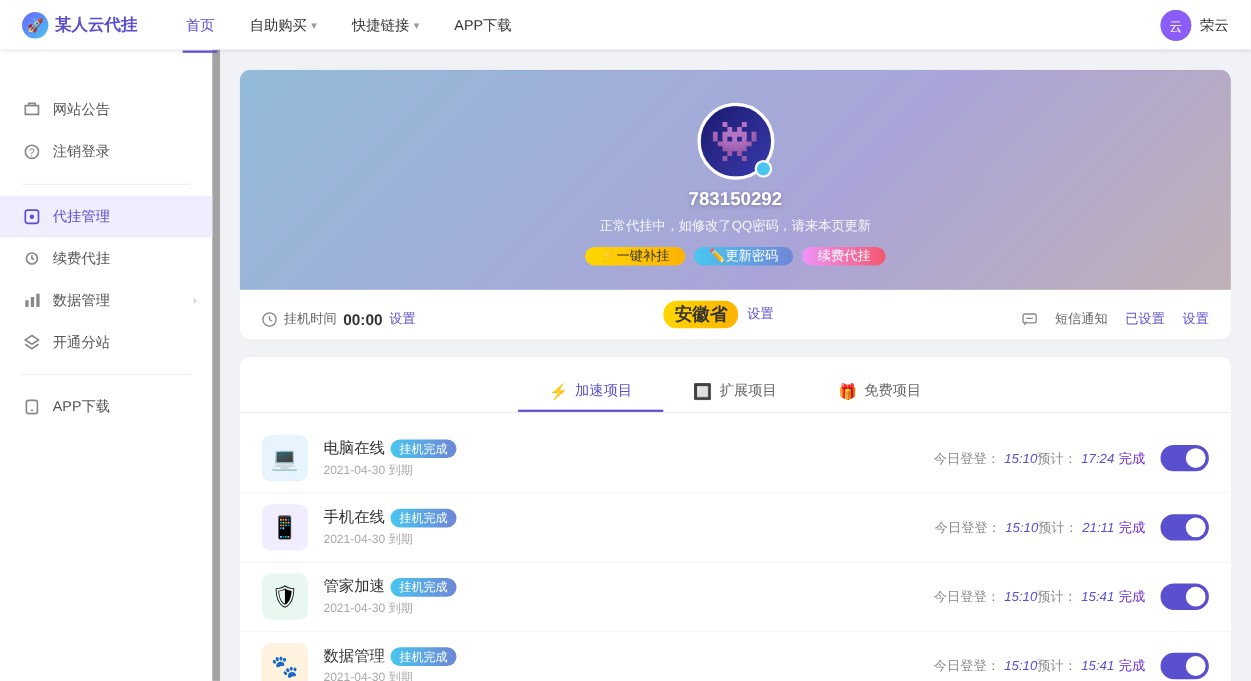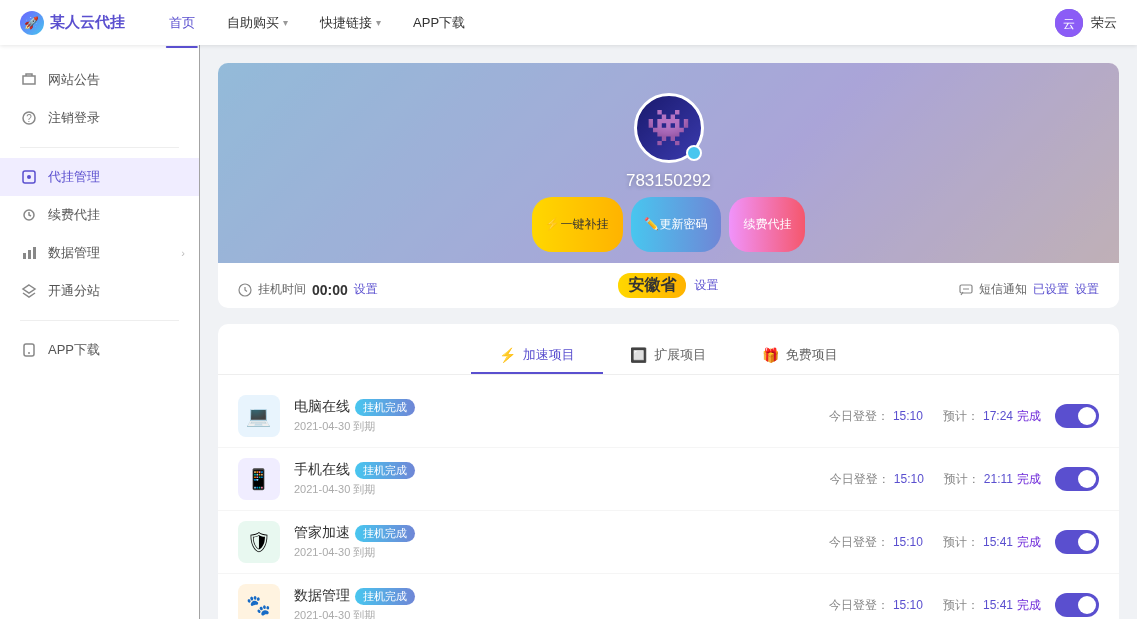--- a/index.html
+++ b/index.html
@@ -93,23 +93,23 @@
     
     .main-layout {
       display: flex;
       height: calc(619px - 45px);
     }
 
     
     .sidebar {
       width: 200px;
       background: #fff;
-      padding: 16px 0;
+      padding: 36px 0;
       flex-shrink: 0;
-      border-right: 1px solid #a3a3a3;
+      border-right: 7px solid #a3a3a3;
     }
     .sidebar-group {
       margin-bottom: 10px;
     }
     .sidebar-item {
       display: flex;
       align-items: center;
       gap: 10px;
       padding: 10px 20px;
       font-size: 13px;
@@ -186,41 +186,41 @@
       right: 2px;
       width: 16px;
       height: 16px;
       background: #48c6ef;
       border-radius: 50%;
       border: 2px solid white;
     }
     .profile-uid {
       font-size: 17px;
       color: white;
-      font-weight: normal;
+      font-weight: bold;
       position: relative;
       z-index: 2;
       margin-bottom: 6px;
       text-shadow: 0 1px 4px rgba(0,0,0,0.3);
     }
     .profile-status {
       font-size: 12px;
       color: rgba(255,255,255,0.9);
       position: relative;
       z-index: 2;
       margin-bottom: 10px;
     }
     .profile-actions {
       display: flex;
       gap: 8px;
       position: relative;
       z-index: 2;
     }
     .profile-btn {
-      padding: 19px 14px;
+      padding: 0 14px;
       border-radius: 20px;
       font-size: 12px;
       cursor: pointer;
       border: none;
       display: flex;
       align-items: center;
       gap: 4px;
     }
     .btn-recharge { background: linear-gradient(90deg, #ffd700, #ffb300); color: #333; }
     .btn-changeqq { background: linear-gradient(90deg, #48c6ef, #6f86d6); color: white; }
@@ -257,21 +257,21 @@
       gap: 8px;
     }
     .region-badge {
       background: linear-gradient(90deg, #ffd700, #ffb300);
       color: #333;
       padding: 2px 10px;
       border-radius: 12px;
       font-size: 16px;
       font-weight: bold;
     }
-    .status-sms { display: flex; align-items: center; gap: 6px; }
+    .status-sms { display: flex; align-items: center; gap: 16px; }
     .sms-set { color: #5a4fcf; cursor: pointer; }
 
     
     .tabs-container {
       background: white;
       border-radius: 10px;
       overflow: hidden;
     }
     .tabs-header {
       display: flex;
@@ -333,28 +333,27 @@
     .project-tag {
       font-size: 11px;
       padding: 1px 8px;
       border-radius: 10px;
       background: linear-gradient(90deg, #48c6ef, #6f86d6);
       color: white;
     }
     .project-date { font-size: 11px; color: #aaa; }
     .project-stats {
       display: flex;
-      gap: 20px;
       font-size: 12px;
       color: #888;
       min-width: 280px;
       justify-content: flex-end;
     }
     .stat-item { display: flex; align-items: center; gap: 4px; }
-    .stat-value { color: #5a4fcf; font-weight: 500; }
+    .stat-value { color: #5a4fcf; font-weight: 500; font-style: italic; }
     .stat-done { color: #6d28d9; }
 
     
     .toggle {
       width: 44px;
       height: 24px;
       background: #5a4fcf;
       border-radius: 12px;
       position: relative;
       cursor: pointer;
@@ -484,20 +483,21 @@
 
     <div class="profile-banner">
       <div class="banner-bg">
         <div class="profile-avatar-wrap">
           <div class="profile-avatar">
             <span class="avatar-face">👾</span>
           </div>
           <div class="avatar-badge"></div>
         </div>
         <div class="profile-uid">783150292</div>
+        <div class="profile-status">正常代挂中，如修改了QQ密码，请来本页更新</div>
         <div class="profile-actions">
           <button class="profile-btn btn-recharge">⚡一键补挂</button>
           <button class="profile-btn btn-changeqq">✏️更新密码</button>
           <button class="profile-btn btn-continue">续费代挂</button>
         </div>
       </div>
 
       <div class="status-bar">
         <div class="status-time">
           <svg width="14" height="14" viewBox="0 0 14 14">

